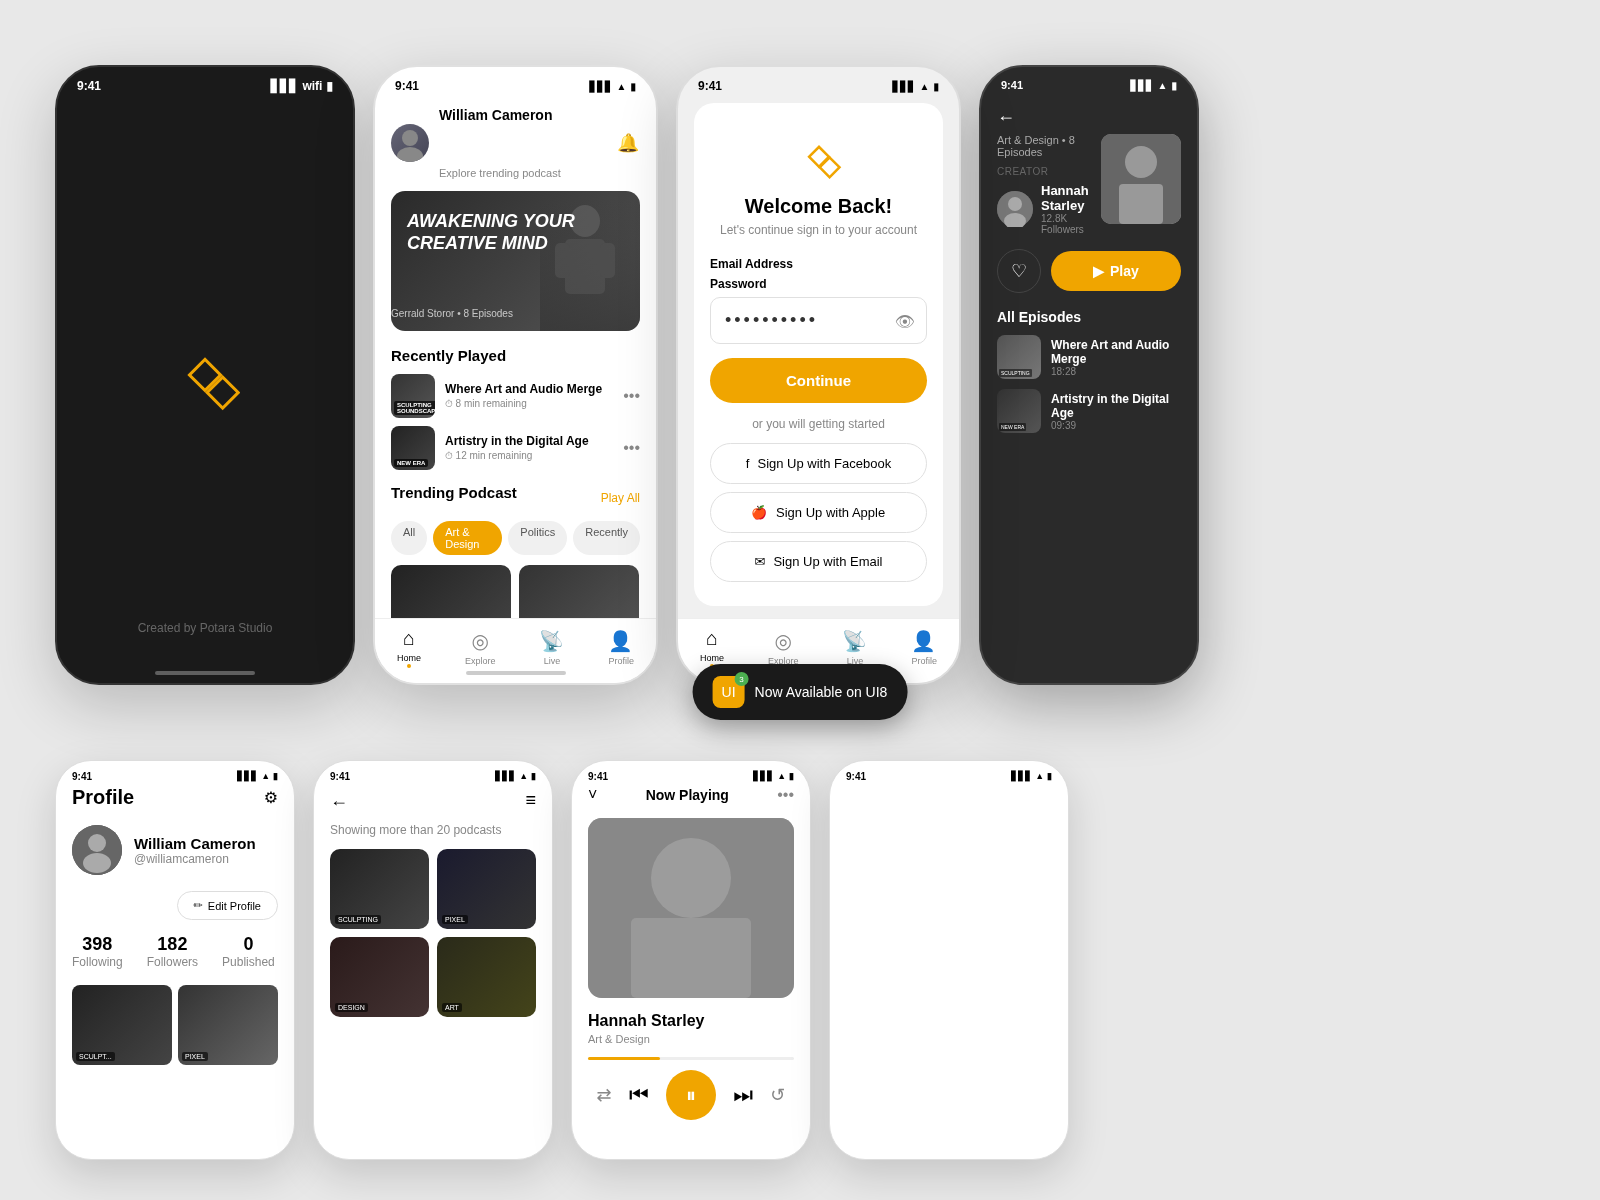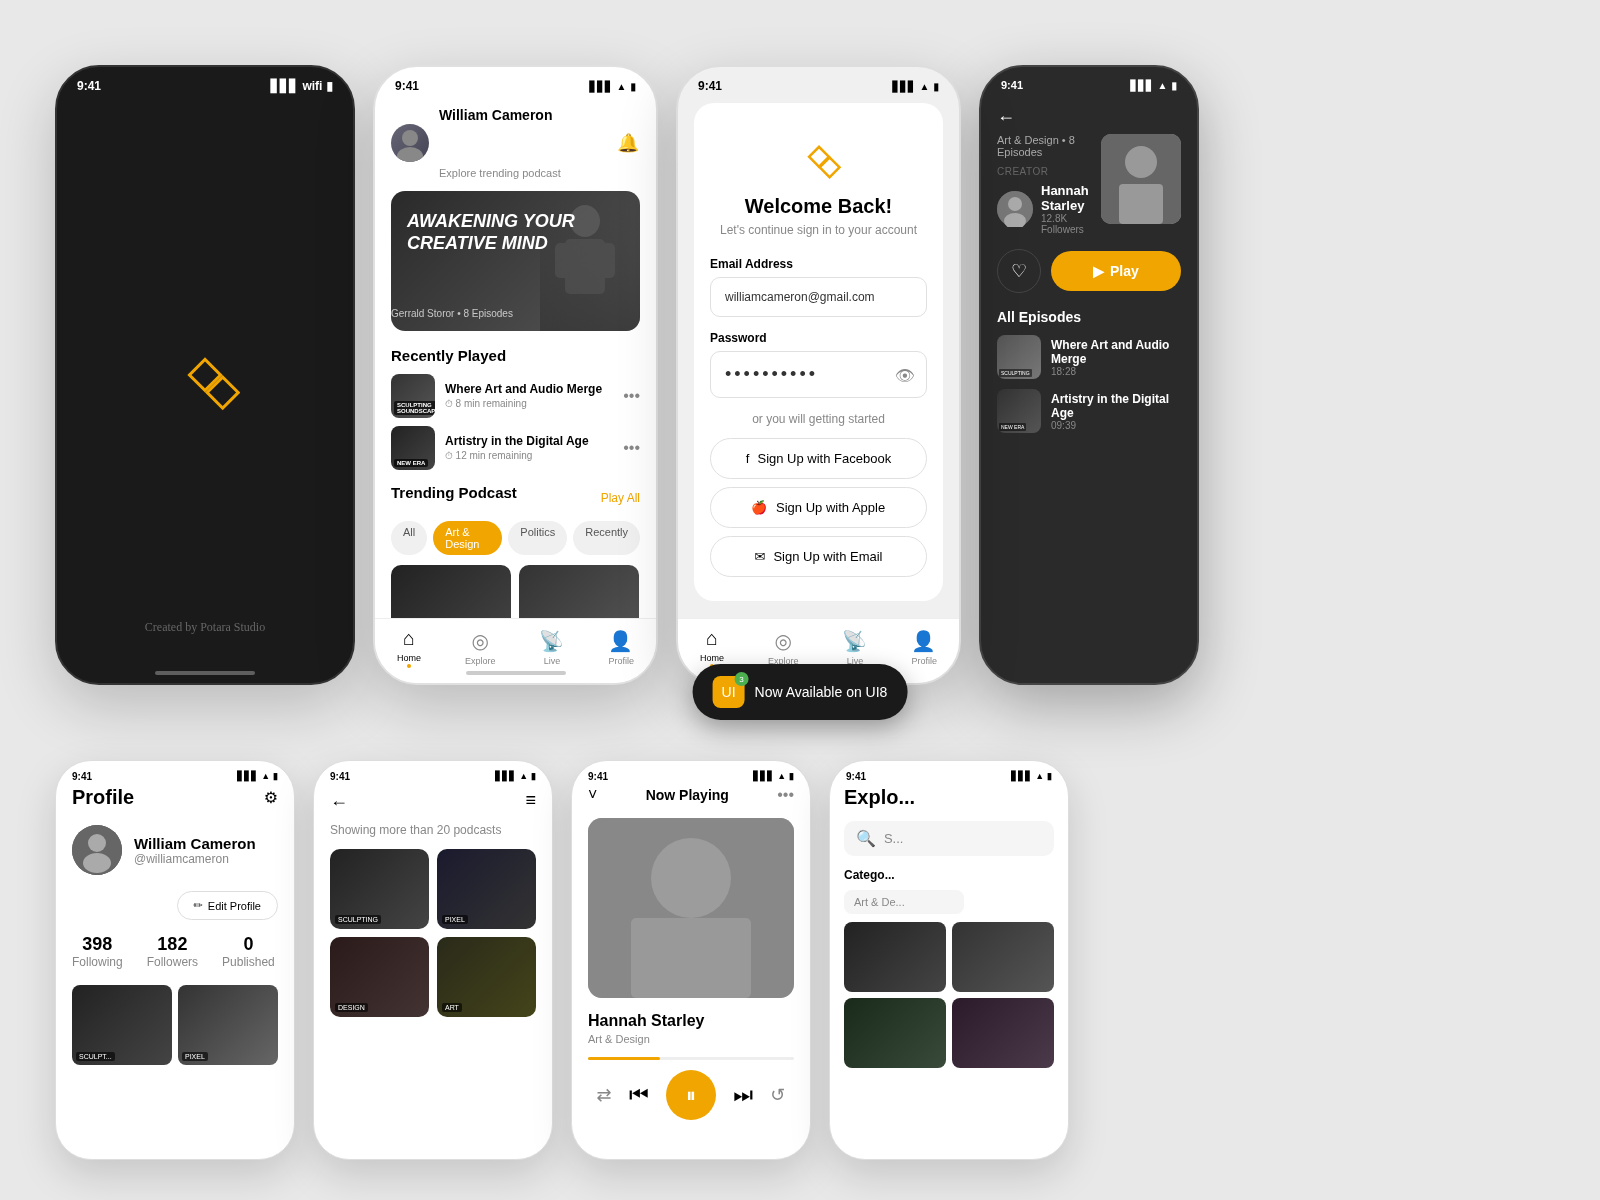--- a/index.html
+++ b/index.html
@@ -62,21 +62,20 @@
     }
 
     
     .splash-content {
       display: flex;
       flex-direction: column;
       align-items: center;
       justify-content: center;
       height: calc(100% - 50px);
       position: relative;
-      font-family: Liberation Serif, serif;
     }
 
     .splash-footer {
       position: absolute;
       bottom: 30px;
       color: #666;
       font-size: 12px;
       text-align: center;
     }
 
@@ -1043,28 +1042,28 @@
               <g transform="translate(24,18)">
                 <rect x="-10" y="-10" width="14" height="14" fill="none" stroke="#f0a500" stroke-width="2.5" transform="rotate(45)"></rect>
                 <rect x="5" y="-10" width="14" height="14" fill="none" stroke="#f0a500" stroke-width="2.5" transform="rotate(45)"></rect>
               </g>
             </svg>
           </div>
           <div class="login-title">Welcome Back!</div>
           <div class="login-subtitle">Let's continue sign in to your account</div>
 
           <div class="form-label">Email Address</div>
-          <div class="form-input" style="font-size:12px; color:#333;">williamcameron@gmail.com</div>
 
           <div class="form-label">Password</div>
           <div class="form-input-wrapper">
             <div class="form-input-inner" style="font-size:18px; letter-spacing:3px; color:#333;">••••••••••</div>
             <span class="eye-icon">👁</span>
           </div>
 
+          <button class="continue-btn">Continue</button>
           <div class="or-divider">or you will getting started</div>
 
           <button class="social-btn">
             <span>f</span>
             <span>Sign Up with Facebook</span>
           </button>
           <button class="social-btn">
             <span>🍎</span>
             <span>Sign Up with Apple</span>
           </button>
@@ -1319,36 +1318,20 @@
 
     <div class="phone-bottom phone-b4" style="overflow:hidden;">
       <div class="status-bar-small">
         <span>9:41</span>
         <div style="display:flex; gap:3px; font-size:9px;">
           <span>▋▋▋</span>
           <span>▲</span>
           <span>▮</span>
         </div>
       </div>
-      <div class="explore-screen">
-        <div class="explore-title">Explo...</div>
-        <div class="search-bar">
-          <span>🔍</span>
-          <span class="search-text">S...</span>
-        </div>
-        <div class="category-label">Catego...</div>
-        <div style="padding:6px 10px; background:#f5f5f5; border-radius:8px; font-size:11px; color:#888; margin-bottom:8px; width:120px;">Art &amp; De...</div>
-
-        <div style="display:grid; grid-template-columns:1fr 1fr; gap:6px; margin-top:8px;">
-          <div style="height:70px; border-radius:8px; background: linear-gradient(135deg, #222,#444);"></div>
-          <div style="height:70px; border-radius:8px; background: linear-gradient(135deg, #333,#555);"></div>
-          <div style="height:70px; border-radius:8px; background: linear-gradient(135deg, #1a2a1a,#3a4a3a);"></div>
-          <div style="height:70px; border-radius:8px; background: linear-gradient(135deg, #2a1a2a,#4a3a4a);"></div>
-        </div>
-      </div>
     </div>
 
   </div>
 
   <div class="toast">
     <div class="toast-icon">
       <span>UI</span>
       <div class="toast-badge">3</div>
     </div>
     <span>Now Available on UI8</span>

